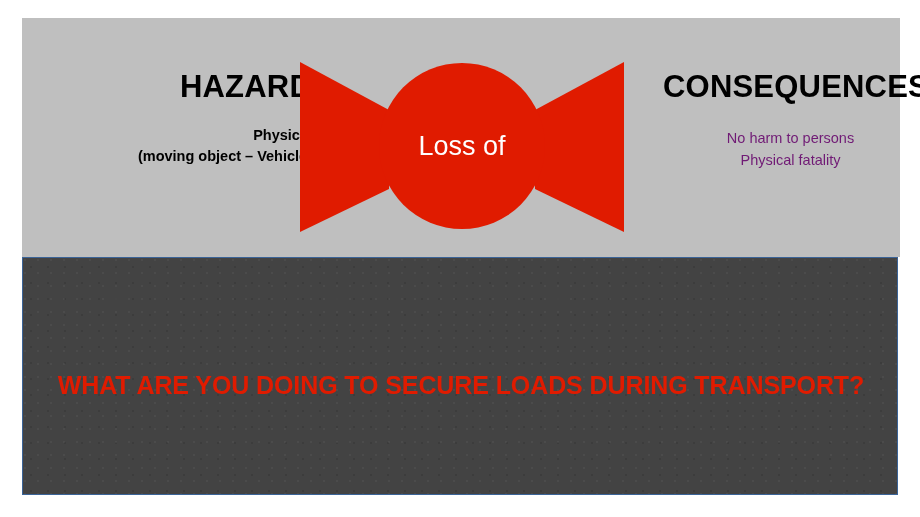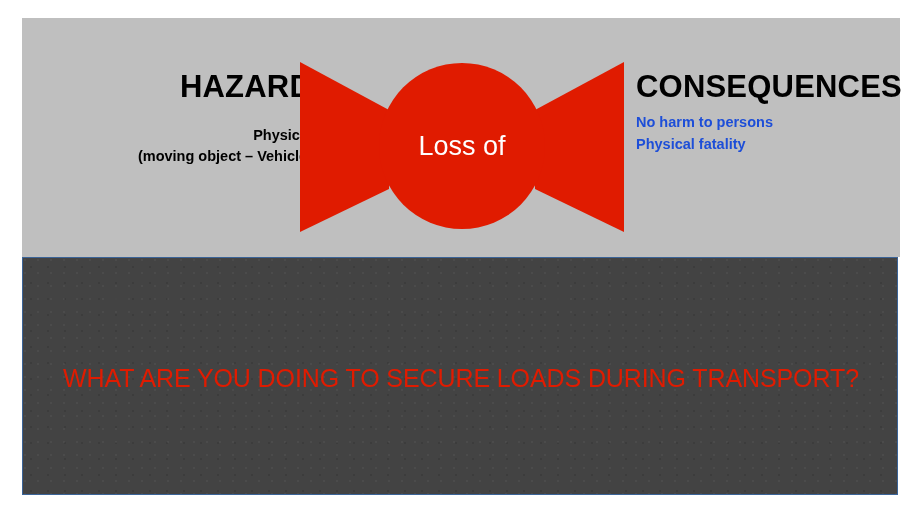--- a/index.html
+++ b/index.html
@@ -58,30 +58,30 @@
     color: #000000;
     line-height: 1.45;
   }
   .hazard-sub .line {
     display: block;
   }
 
   
   .consequences-block {
     position: absolute;
-    left: 614px;
+    left: 641px;
     top: 52px;
     width: 255px;
-    text-align: left;
+    text-align: center;
   }
   .cons-sub {
-    margin-top: 6px;
+    margin-top: 22px;
     font-size: 14.5px;
-    font-weight: bold;
-    color: #1d4ed8;
+    font-weight: normal;
+    color: #701a75;
     line-height: 1.55;
   }
   .cons-sub .line {
     display: block;
   }
 
   
   .bowtie {
     position: absolute;
     left: 294px;
@@ -123,26 +123,26 @@
     background-image:
       radial-gradient(circle at 2px 2px, rgba(255,255,255,0.045) 0.9px, transparent 1.1px),
       radial-gradient(circle at 8px 9px, rgba(0,0,0,0.10) 0.9px, transparent 1.1px);
     background-size: 13px 13px, 17px 16px;
     border: 1px solid #3b6498;
     box-sizing: border-box;
   }
   .question {
     position: absolute;
     left: 0;
-    top: 106px;
+    top: 113px;
     width: 876px;
     text-align: center;
     color: #e01b00;
     font-size: 25px;
-    font-weight: normal;
+    font-weight: bold;
     letter-spacing: -0.1px;
     white-space: nowrap;
   }
 </style>
 </head>
 <body>
 
 <div class="slide">
 
   <div class="grey-panel">

